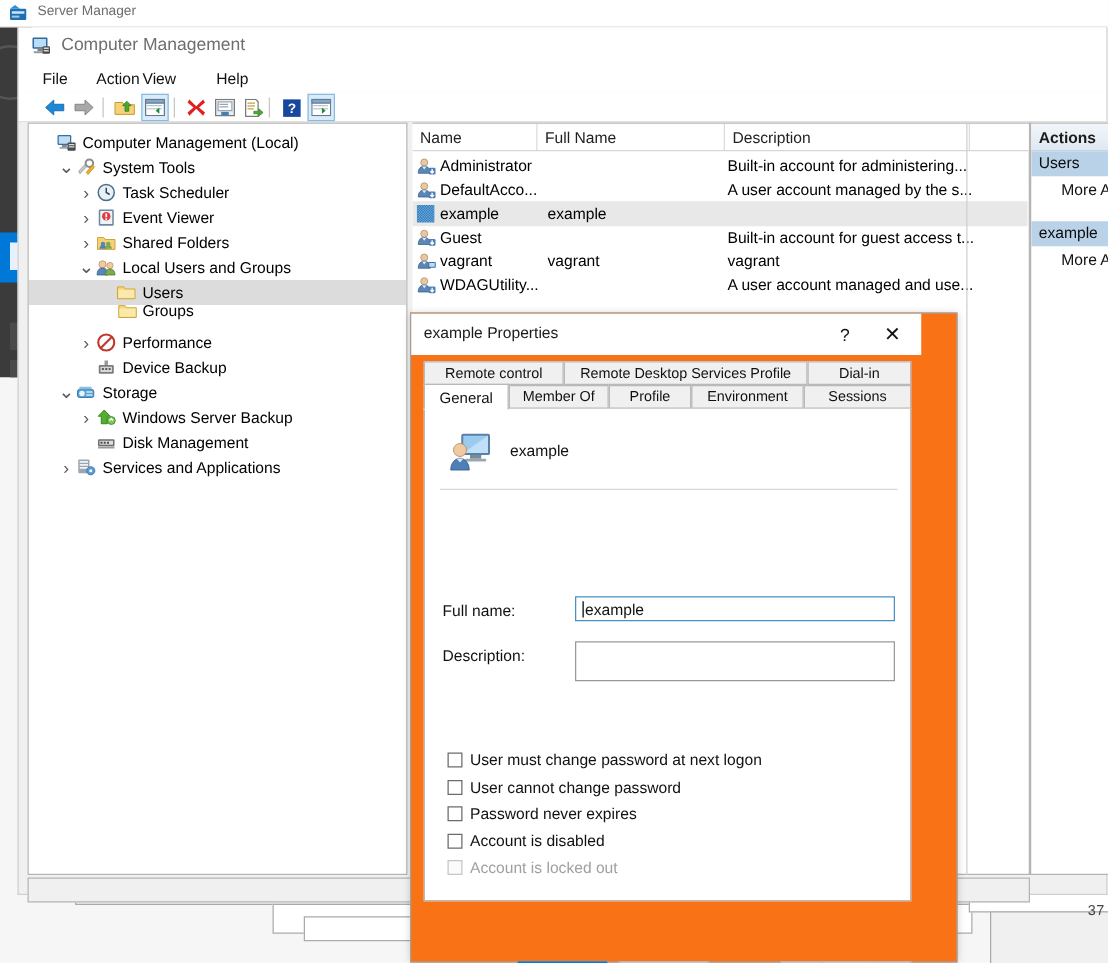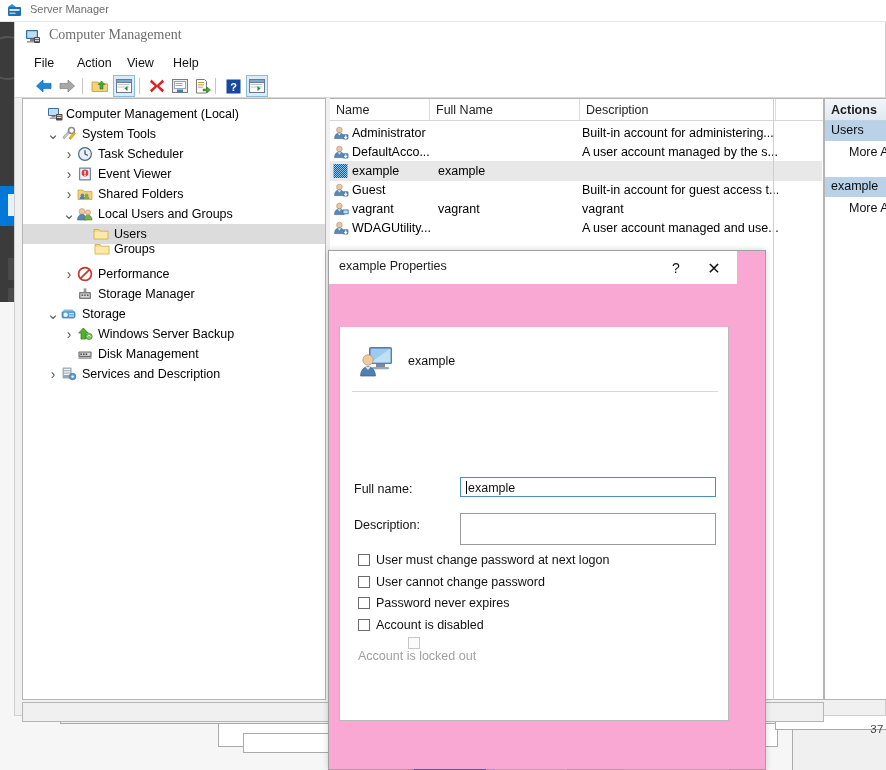--- a/index.html
+++ b/index.html
@@ -77,21 +77,21 @@
     border: 1px solid #cfcfcf;
     border-top: none;
   }
   #cm-titlebar {
     position: absolute; left: 0; top: 0; width: 870px; height: 30px;
     background: #ffffff;
   }
   #cm-title-icon { position: absolute; left: 9px; top: 6px; width: 18px; height: 18px; }
   #cm-title-text {
     position: absolute; left: 34px; top: 5px;
-    font-size: 14px; color: #6e6e6e; font-family: Liberation Serif, serif;
+    font-size: 14px; color: #6e6e6e;
   }
 
   
   #cm-menubar {
     position: absolute; left: 0; top: 30px; width: 870px; height: 22px;
     background: #ffffff;
   }
   .menu-item {
     position: absolute; top: 2px; height: 18px; padding: 2px 7px 0 7px;
     font-size: 12.5px; color: #111; cursor: default;
@@ -199,21 +199,21 @@
 
   
   #cm-statusbar {
     position: absolute; left: 6px; top: 604px; width: 802px; height: 20px;
     background: #f0f0f0; border: 1px solid #b5b5b5;
   }
 
   
   #props-dialog {
     position: absolute; left: 328px; top: 250px; width: 438px; height: 520px;
-    background: #f9a8d4;
+    background: #f97316;
     border: 1px solid #a0a0a0;
     box-shadow: 0 0 6px rgba(0,0,0,.18);
   }
   #dlg-titlebar {
     position: absolute; left: 0; top: 0; width: 408px; height: 33px;
     background: #ffffff;
   }
   #dlg-title {
     position: absolute; left: 10px; top: 8px;
     font-size: 12.5px; color: #1b1b1b;
@@ -275,23 +275,23 @@
     padding: 3px 4px 0 5px; white-space: nowrap; overflow: hidden;
   }
   .field-box.focused { border: 1px solid #4a90c4; }
   #caret {
     position: absolute; left: 5px; top: 3px; width: 1px; height: 13px;
     background: #000;
   }
   .cb-row {
     position: absolute; left: 18px; height: 18px;
     font-size: 12.5px; color: #111;
-    display: flex; align-items: center;
-  }
-  .cb-row.disabled { color: #a0a0a0; flex-direction: column; }
+    display: flex; align-items: center; margin-top: 48px;
+  }
+  .cb-row.disabled { color: #a0a0a0; }
   .cbox {
     width: 12px; height: 12px; border: 1px solid #6b6b6b;
     background: #fff; margin-right: 6px; flex: 0 0 12px;
   }
   .cb-row.disabled .cbox { border-color: #c6c6c6; background: #fbfbfb; }
 
   
   .dlg-btn {
     position: absolute; top: 518px; height: 22px; width: 72px;
     background: #e1e1e1; border: 1px solid #adadad;
@@ -347,21 +347,21 @@
         <rect x="11" y="10" width="4" height="1.2" fill="#d8d8d8"></rect>
         <rect x="11" y="12" width="4" height="1.2" fill="#d8d8d8"></rect>
       </svg>
     </div>
     <div id="cm-title-text">Computer Management</div>
   </div>
 
   <div id="cm-menubar">
     <div class="menu-item" style="left:12px;">File</div>
     <div class="menu-item" style="left:55px;">Action</div>
-    <div class="menu-item" style="left:105px;">View</div>
+    <div class="menu-item" style="left:92px;">View</div>
     <div class="menu-item" style="left:151px;">Help</div>
   </div>
 
   <div id="cm-toolbar">
     <div class="tb-btn" style="left:18px;">
       <svg width="18" height="16" viewBox="0 0 18 16">
         <path d="M8 2 L1.5 8 L8 14 L8 10.6 L16 10.6 L16 5.4 L8 5.4 Z" fill="#1e88d8" stroke="#1565a8" stroke-width=".7"></path>
       </svg>
     </div>
     <div class="tb-btn" style="left:41px;">
@@ -424,21 +424,21 @@
         <rect x="1.5" y="7.5" width="12" height="1" fill="#b9c6d2"></rect>
         <path d="M8.5 7 L11.5 9.5 L8.5 12 Z" fill="#1f8a3c"></path>
       </svg>
     </div>
   </div>
 
   <div id="cm-body">
 
     <div id="tree-pane">
 
-    <div class="tree-row" style="top: 5px; text-align: right;">
+    <div class="tree-row" style="top: 5px;">
           <span class="twisty" style="margin-left: 6px;"></span>
           <span class="tnode-icon"><svg width="16" height="16" viewBox="0 0 16 16">
               <rect x="1" y="2" width="11" height="8" rx="1" fill="#3a6f9f"></rect>
               <rect x="2" y="3" width="9" height="6" fill="#bedcf4"></rect>
               <rect x="4.5" y="10" width="4" height="1.6" fill="#8a8a8a"></rect>
               <rect x="2.5" y="11.6" width="8" height="1.4" rx=".6" fill="#9aa7b3"></rect>
               <rect x="9" y="8" width="6.5" height="6.5" rx=".8" fill="#4a4a4a"></rect>
               <rect x="10" y="9.2" width="4.5" height="1" fill="#ddd"></rect>
               <rect x="10" y="11" width="4.5" height="1" fill="#ddd"></rect>
             </svg></span>
@@ -520,21 +520,21 @@
         <div class="tree-row" style="top: 185px;">
           <span class="twisty" style="margin-left: 38px;"></span>
           <span class="tnode-icon"><svg width="16" height="16" viewBox="0 0 16 16">
               <rect x="2" y="6" width="12" height="7" rx="1" fill="#7d7d7d"></rect>
               <rect x="3.4" y="7.4" width="9.2" height="4.2" fill="#d8d8d8"></rect>
               <rect x="6.6" y="2.4" width="2.8" height="3.6" fill="#9a9a9a"></rect>
               <rect x="4.5" y="8.4" width="1.6" height="1.6" fill="#5a5a5a"></rect>
               <rect x="7.2" y="8.4" width="1.6" height="1.6" fill="#5a5a5a"></rect>
               <rect x="9.9" y="8.4" width="1.6" height="1.6" fill="#5a5a5a"></rect>
             </svg></span>
-          <span class="tlabel">Storage Manager</span>
+          <span class="tlabel">Device Backup</span>
         </div>
         <div class="tree-row" style="top: 205px;">
           <span class="twisty" style="margin-left: 22px; font-size: 15px; line-height: 6px;">⌄</span>
           <span class="tnode-icon"><svg width="16" height="16" viewBox="0 0 16 16">
               <rect x="1" y="5.5" width="13" height="6.5" rx="1.6" fill="#57a0d3" stroke="#2e6f9e" stroke-width=".7"></rect>
               <ellipse cx="4.6" cy="8.8" rx="2.2" ry="2.2" fill="#e8f4fc"></ellipse>
               <rect x="8" y="7" width="5" height="1.2" fill="#cfe7f7"></rect>
               <rect x="8" y="9.4" width="5" height="1.2" fill="#cfe7f7"></rect>
               <rect x="2.4" y="3.4" width="10" height="2" rx=".8" fill="#88bfe3"></rect>
             </svg></span>
@@ -564,21 +564,21 @@
         <div class="tree-row" style="top: 265px;">
           <span class="twisty" style="margin-left: 22px; font-size: 14px;">›</span>
           <span class="tnode-icon"><svg width="16" height="16" viewBox="0 0 16 16">
               <rect x="1.6" y="1.6" width="9" height="11" rx=".8" fill="#9aa7b3"></rect>
               <rect x="2.8" y="2.8" width="6.6" height="1.4" fill="#eef3f8"></rect>
               <rect x="2.8" y="5.2" width="6.6" height="1.4" fill="#eef3f8"></rect>
               <rect x="2.8" y="7.6" width="6.6" height="1.4" fill="#eef3f8"></rect>
               <circle cx="11.6" cy="10.6" r="3.3" fill="#5b9bd5" stroke="#2f6f9e" stroke-width=".6"></circle>
               <circle cx="11.6" cy="10.6" r="1.2" fill="#fff"></circle>
             </svg></span>
-          <span class="tlabel">Services and Description</span>
+          <span class="tlabel">Services and Applications</span>
         </div>
       </div>
 
     <div id="list-pane">
       <div id="list-header">
         <div class="col-head" style="left:0px;   width:100px;">Name</div>
         <div class="col-head" style="left:250px; width:196px;">Description</div>
         <div class="col-head" style="left:100px; width:150px;">Full Name</div>
       </div>
 
@@ -674,20 +674,31 @@
 </div>
 
 <div id="props-dialog">
 
   <div id="dlg-titlebar">
     <div id="dlg-title">example Properties</div>
     <div id="dlg-help">?</div>
     <div id="dlg-close">✕</div>
   </div>
 
+  <div id="tabstrip">
+
+  <div class="tab row1" style="left: 0px; width: 112px;">Remote control</div>
+      <div class="tab row1" style="left: 112px; width: 195px;">Remote Desktop Services Profile</div>
+      <div class="tab row1" style="left: 307px; width: 83px;">Dial-in</div>
+      <div class="tab row2 active" style="left: 0px; width: 68px;">General</div>
+      <div class="tab row2" style="left: 68px; width: 80px;">Member Of</div>
+      <div class="tab row2" style="left: 148px; width: 66px;">Profile</div>
+      <div class="tab row2" style="left: 214px; width: 90px;">Environment</div>
+      <div class="tab row2" style="left: 304px; width: 86px;">Sessions</div>
+    </div>
 
   <div id="tab-content">
 
     <div id="user-head-icon">
       <svg width="36" height="34" viewBox="0 0 36 34">
         <rect x="11" y="2" width="23" height="17" rx="1.5" fill="#5a7fa8"></rect>
         <rect x="12.6" y="3.6" width="19.8" height="13.8" fill="#9ccbf0"></rect>
         <path d="M12.6 17.4 L32.4 3.6 L32.4 17.4 Z" fill="#bfe0f7"></path>
         <rect x="18" y="19" width="9" height="3" fill="#7b8a99"></rect>
         <rect x="14" y="22" width="17" height="2.2" rx="1" fill="#9aa7b3"></rect>

